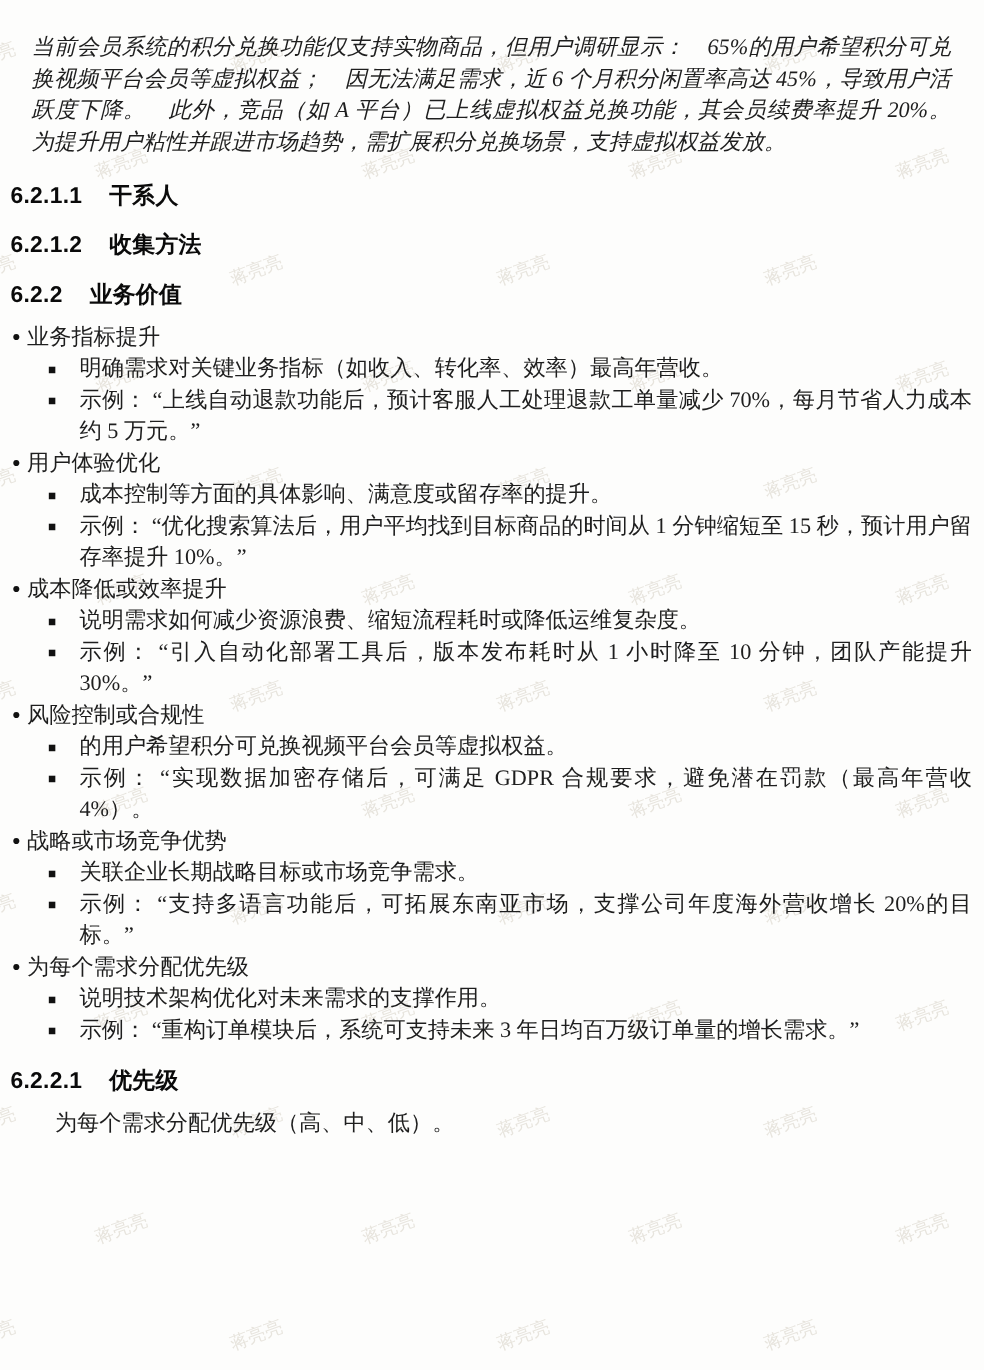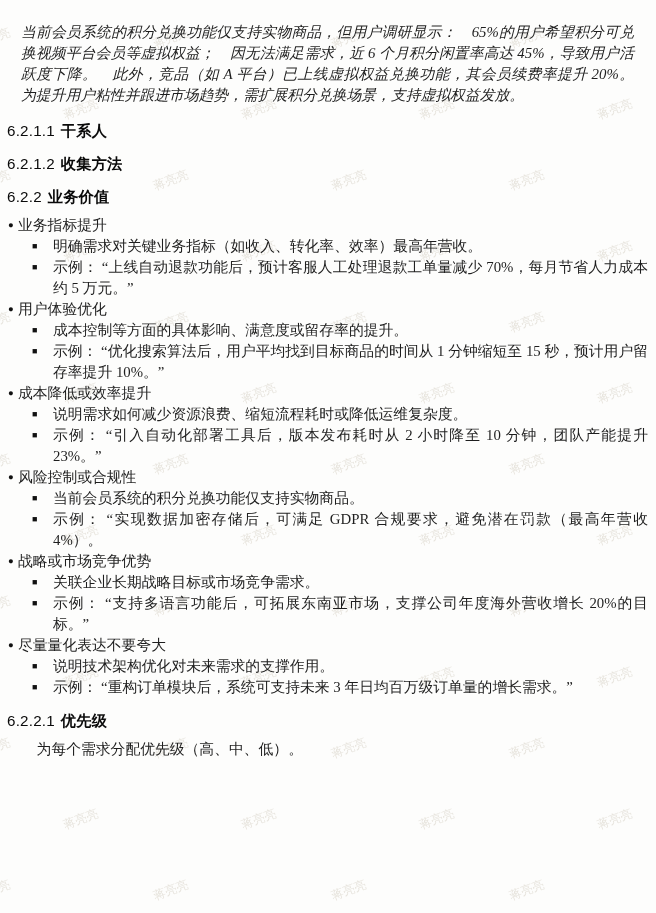--- a/index.html
+++ b/index.html
@@ -31,21 +31,21 @@
   }
   .h {
     font-family: "Liberation Sans", sans-serif;
     font-weight: 600;
     font-size: 15.2px;
     line-height: 21px;
     margin: 12px 0 8px 0;
     color: #0a0a0a;
     letter-spacing: 0.2px;
   }
-  .h .num { display: inline-block; margin-right: 6px; font-weight: 400; }
+  .h .num { display: inline-block; margin-right: 18px; font-weight: 700; }
   .p { margin: 0; text-indent: 2em; text-align: justify; }
   .b1 { display: flex; }
   .b1 .dot { flex: 0 0 10px; margin-left: 1px; font-size: 9.5px; line-height: 21px; color: #111; }
   .b1 .lbl { flex: 1; }
   .b2 { display: flex; }
   .b2 .sq { flex: 0 0 21px; margin-left: 25px; font-size: 9px; line-height: 21px; color: #111; }
   .b2 .txt { flex: 1; text-align: justify; }
 </style>
 </head>
 <body>
@@ -153,30 +153,30 @@
       <div class="b1">
         <span class="dot">●</span>
         <span class="lbl">成本降低或效率提升</span>
       </div>
       <div class="b2">
         <span class="sq">■</span>
         <span class="txt">说明需求如何减少资源浪费、缩短流程耗时或降低运维复杂度。</span>
       </div>
       <div class="b2">
         <span class="sq">■</span>
-        <span class="txt">示例： “引入自动化部署工具后，版本发布耗时从 2 小时降至 10 分钟，团队产能提升 23%。”</span>
+        <span class="txt">示例： “引入自动化部署工具后，版本发布耗时从 1 小时降至 10 分钟，团队产能提升 30%。”</span>
       </div>
 
       <div class="b1">
         <span class="dot">●</span>
         <span class="lbl">风险控制或合规性</span>
       </div>
       <div class="b2">
         <span class="sq">■</span>
-        <span class="txt">当前会员系统的积分兑换功能仅支持实物商品。</span>
+        <span class="txt">的用户希望积分可兑换视频平台会员等虚拟权益。</span>
       </div>
       <div class="b2">
         <span class="sq">■</span>
         <span class="txt">示例： “实现数据加密存储后，可满足 GDPR 合规要求，避免潜在罚款（最高年营收 4%）。</span>
       </div>
 
       <div class="b1">
         <span class="dot">●</span>
         <span class="lbl">战略或市场竞争优势</span>
       </div>
@@ -184,21 +184,21 @@
         <span class="sq">■</span>
         <span class="txt">关联企业长期战略目标或市场竞争需求。</span>
       </div>
       <div class="b2">
         <span class="sq">■</span>
         <span class="txt">示例： “支持多语言功能后，可拓展东南亚市场，支撑公司年度海外营收增长 20%的目标。”</span>
       </div>
 
       <div class="b1">
         <span class="dot">●</span>
-        <span class="lbl">尽量量化表达不要夸大</span>
+        <span class="lbl">为每个需求分配优先级</span>
       </div>
       <div class="b2">
         <span class="sq">■</span>
         <span class="txt">说明技术架构优化对未来需求的支撑作用。</span>
       </div>
       <div class="b2">
         <span class="sq">■</span>
         <span class="txt">示例： “重构订单模块后，系统可支持未来 3 年日均百万级订单量的增长需求。”</span>
       </div>
     </div>

